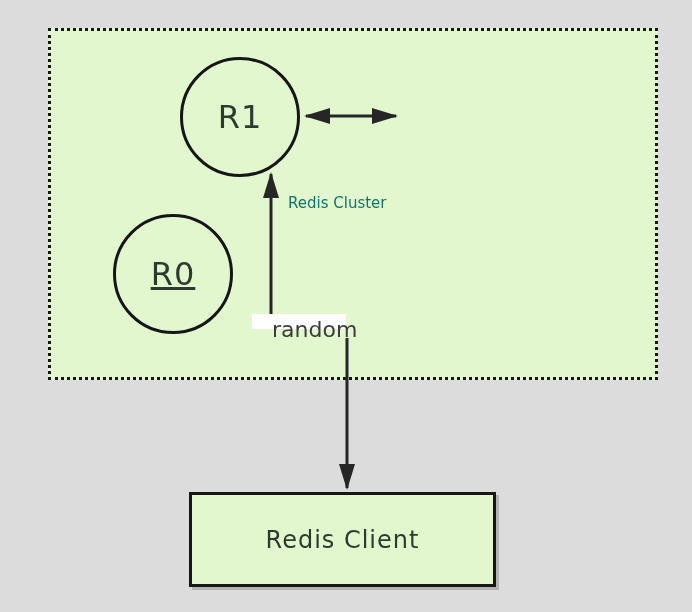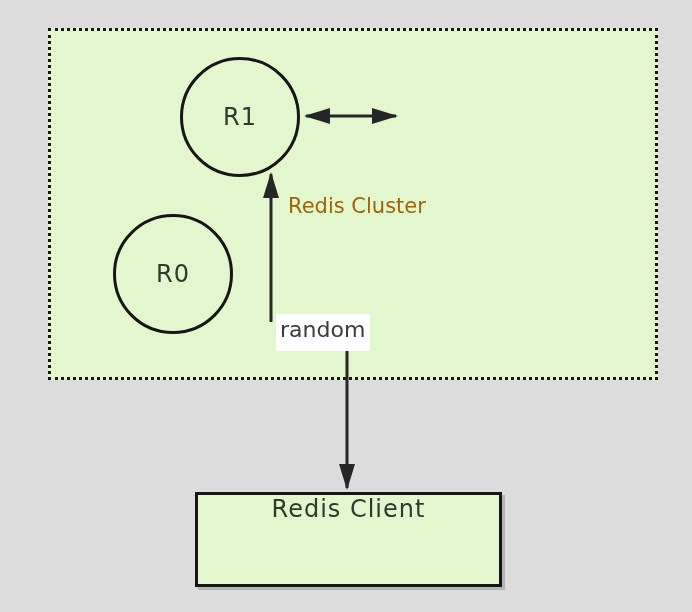--- a/index.html
+++ b/index.html
@@ -33,62 +33,63 @@
     position: absolute;
     width: 120px;
     height: 120px;
     border: 3px solid #161616;
     border-radius: 50%;
     box-sizing: border-box;
     background: #e3f7cf;
     display: flex;
     align-items: center;
     justify-content: center;
-    font-size: 24px;
+    font-size: 32px;
     color: #2e3a2e;
     letter-spacing: 1px;
   }
-  .node-r0 { left: 113px; top: 214px; }
+  .node-r0 { left: 113px; top: 214px; text-decoration: underline; }
   .node-r1 { left: 180px; top: 57px; }
   .node-r2 { left: 393px; top: 56px; }
   .node-r3 { left: 482px; top: 200px; }
   .cluster-label {
     position: absolute;
     left: 288px;
     top: 194px;
-    font-size: 21px;
-    color: #a16207;
+    font-size: 15px;
+    color: #0f766e;
     white-space: nowrap;
   }
   .edge-label {
     position: absolute;
-    left: 276px;
+    left: 252px;
     top: 314px;
     width: 94px;
-    height: 37px;
+    height: 15px;
     background: #ffffff;
     color: #3c3c3c;
     font-size: 22px;
     line-height: 31px;
-    padding-left: 4px;
+    padding-left: 20px;
     box-sizing: border-box;
     z-index: 3;
     white-space: nowrap;
   }
   .client-box {
     position: absolute;
-    left: 195px;
+    left: 189px;
     top: 492px;
     width: 307px;
     height: 95px;
     background: #e3f7cf;
     border: 3px solid #161616;
     box-sizing: border-box;
     box-shadow: 3px 3px 0 rgba(0,0,0,0.18);
     display: flex;
+    align-items: center;
     justify-content: center;
     font-size: 24px;
     color: #2e3a2e;
     letter-spacing: 1px;
   }
   .arrow-layer {
     position: absolute;
     left: 0;
     top: 0;
     width: 692px;

